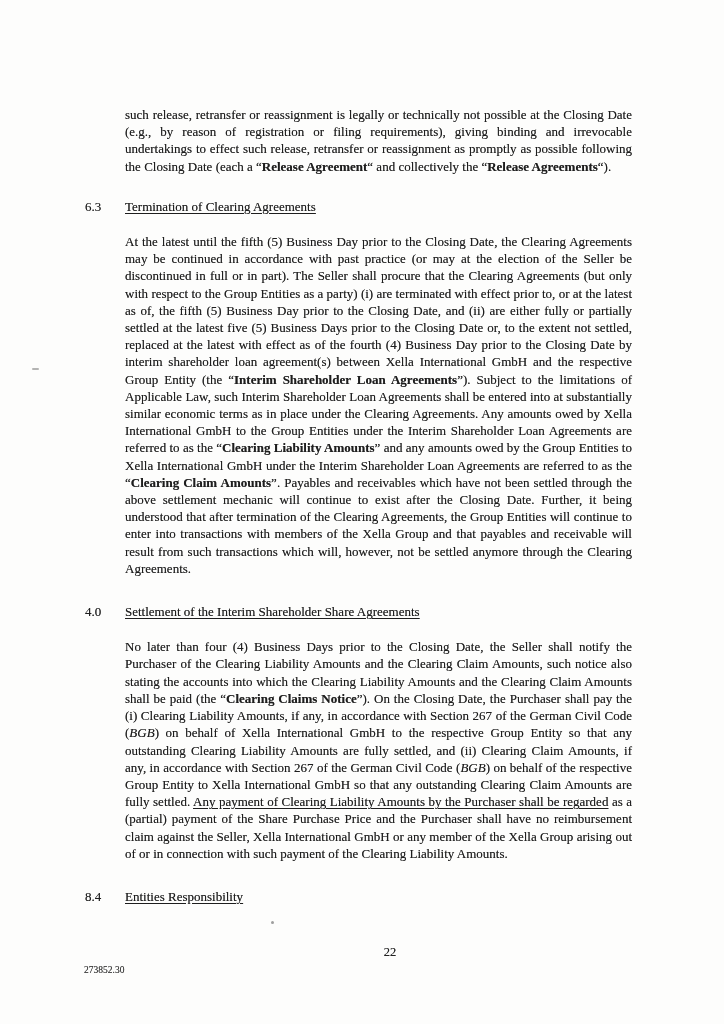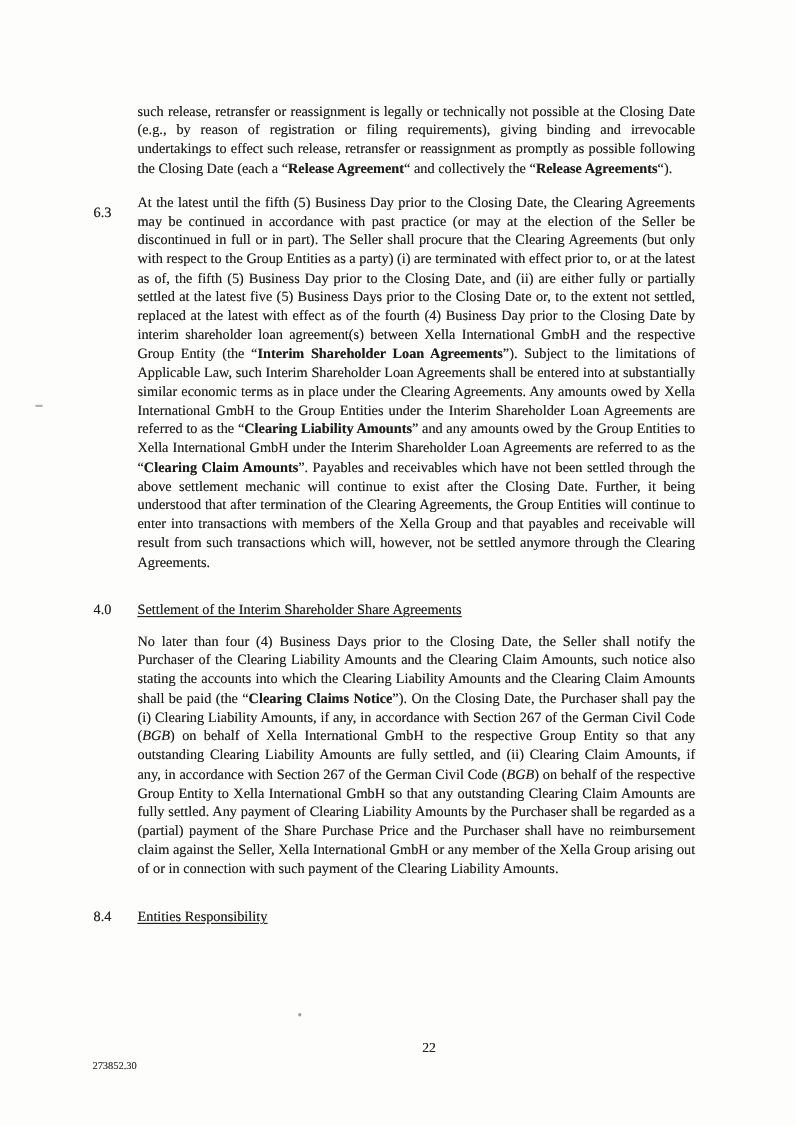--- a/index.html
+++ b/index.html
@@ -18,21 +18,21 @@
     color: #1e1e1e;
     text-shadow: 0 0 0.4px rgba(20,20,20,0.55);
   }
   .content {
     position: absolute;
     left: 85px;
     top: 88px;
     width: 547px;
   }
   .para {
-    margin: 4px 0 13px 0;
+    margin: 18px 0 13px 0;
     font-size: 13px;
     line-height: 17.2px;
     text-align: justify;
   }
   .intro {
     margin-left: 40px;
     margin-bottom: 10px;
   }
   .section {
     display: grid;
@@ -50,21 +50,21 @@
     padding-top: 13px;
     font-size: 13px;
     font-weight: normal;
     line-height: 17.2px;
     text-decoration: underline;
     text-underline-offset: 2px;
     margin-bottom: 12px;
   }
   .r-b { font-weight: bold; }
   .r-i { font-style: italic; }
-  .r-u { text-underline-offset: 2px; }
+  .r-u { text-decoration: underline; text-underline-offset: 2px; }
   .footer-page-num {
     position: absolute;
     top: 945px;
     left: 0;
     width: 100%;
     text-align: center;
     font-size: 12.5px;
     color: #222;
     padding-left: 28px;
   }
@@ -98,20 +98,21 @@
 <body>
 
 <div class="page">
   <div class="content">
 
     <p class="para intro"><span>such release, retransfer or reassignment is legally or technically not possible at the Closing Date (e.g., by reason of registration or filing requirements), giving binding and irrevocable undertakings to effect such release, retransfer or reassignment as promptly as possible following the Closing Date (each a “</span><span class="r-b">Release Agreement</span><span>“ and collectively the “</span><span class="r-b">Release Agreements</span><span>“).</span></p>
 
     <div class="section">
       <div class="sec-num">6.3</div>
       <div class="sec-body">
+        <h2 class="sec-heading">Termination of Clearing Agreements</h2>
         <p class="para"><span>At the latest until the fifth (5) Business Day prior to the Closing Date, the Clearing Agreements may be continued in accordance with past practice (or may at the election of the Seller be discontinued in full or in part). The Seller shall procure that the Clearing Agreements (but only with respect to the Group Entities as a party) (i) are terminated with effect prior to, or at the latest as of, the fifth (5) Business Day prior to the Closing Date, and (ii) are either fully or partially settled at the latest five (5) Business Days prior to the Closing Date or, to the extent not settled, replaced at the latest with effect as of the fourth (4) Business Day prior to the Closing Date by interim shareholder loan agreement(s) between Xella International GmbH and the respective Group Entity (the “</span><span class="r-b">Interim Shareholder Loan Agreements</span><span>”). Subject to the limitations of Applicable Law, such Interim Shareholder Loan Agreements shall be entered into at substantially similar economic terms as in place under the Clearing Agreements. Any amounts owed by Xella International GmbH to the Group Entities under the Interim Shareholder Loan Agreements are referred to as the “</span><span class="r-b">Clearing Liability Amounts</span><span>” and any amounts owed by the Group Entities to Xella International GmbH under the Interim Shareholder Loan Agreements are referred to as the “</span><span class="r-b">Clearing Claim Amounts</span><span>”. Payables and receivables which have not been settled through the above settlement mechanic will continue to exist after the Closing Date. Further, it being understood that after termination of the Clearing Agreements, the Group Entities will continue to enter into transactions with members of the Xella Group and that payables and receivable will result from such transactions which will, however, not be settled anymore through the Clearing Agreements.</span></p>
       </div>
     </div>
 
     <div class="section">
       <div class="sec-num">4.0</div>
       <div class="sec-body">
         <h2 class="sec-heading">Settlement of the Interim Shareholder Share Agreements</h2>
         <p class="para"><span>No later than four (4) Business Days prior to the Closing Date, the Seller shall notify the Purchaser of the Clearing Liability Amounts and the Clearing Claim Amounts, such notice also stating the accounts into which the Clearing Liability Amounts and the Clearing Claim Amounts shall be paid (the “</span><span class="r-b">Clearing Claims Notice</span><span>”). On the Closing Date, the Purchaser shall pay the (i) Clearing Liability Amounts, if any, in accordance with Section 267 of the German Civil Code (</span><span class="r-i">BGB</span><span>) on behalf of Xella International GmbH to the respective Group Entity so that any outstanding Clearing Liability Amounts are fully settled, and (ii) Clearing Claim Amounts, if any, in accordance with Section 267 of the German Civil Code (</span><span class="r-i">BGB</span><span>) on behalf of the respective Group Entity to Xella International GmbH so that any outstanding Clearing Claim Amounts are fully settled. </span><span class="r-u">Any payment of Clearing Liability Amounts by the Purchaser shall be regarded</span><span> as a (partial) payment of the Share Purchase Price and the Purchaser shall have no reimbursement claim against the Seller, Xella International GmbH or any member of the Xella Group arising out of or in connection with such payment of the Clearing Liability Amounts.</span></p>
       </div>

